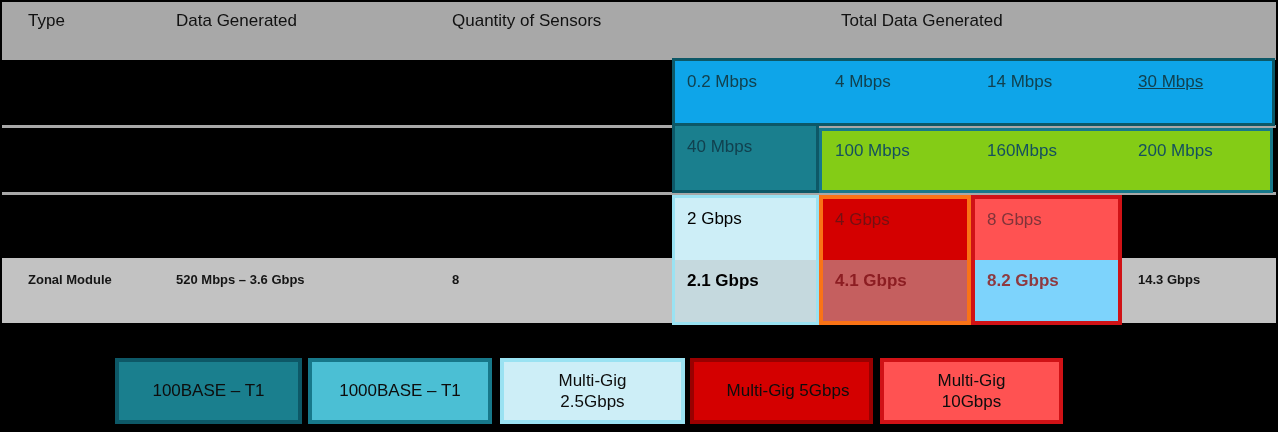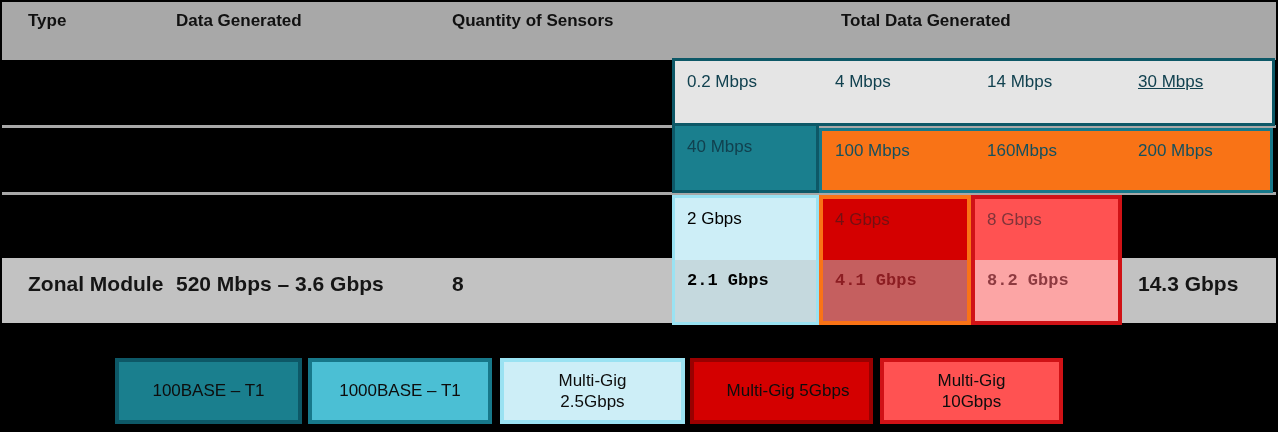--- a/index.html
+++ b/index.html
@@ -7,42 +7,42 @@
     position:relative;width:1278px;height:432px;background:#000;overflow:hidden;
     font-family:"Liberation Sans","DejaVu Sans",sans-serif;
   }
   .abs{position:absolute;box-sizing:border-box;}
   
   .hdr-row{left:2px;right:2px;top:2px;height:58px;background:#a8a8a8;}
   .black-row{left:2px;right:2px;background:#000;}
   .sep{left:2px;right:2px;height:3px;background:#a8a8a8;}
   .zonal-row{left:2px;right:2px;top:258px;height:65px;background:#c2c2c2;}
   
-  .hdr-label{position:absolute;top:11px;font-size:17px;font-weight:bold;color:#111;white-space:nowrap;}
-  .zonal-label{position:absolute;top:272px;font-size:21px;font-weight:bold;color:#151515;white-space:nowrap;}
+  .hdr-label{position:absolute;top:11px;font-size:17px;font-weight:normal;color:#111;white-space:nowrap;}
+  .zonal-label{position:absolute;top:272px;font-size:13px;font-weight:bold;color:#151515;white-space:nowrap;}
   .val{position:absolute;font-size:17px;white-space:nowrap;}
   
-  .boxA{left:672px;top:58px;width:603px;height:68px;background:#e5e5e5;border:3px solid #0d5867;padding-left:11px;}
+  .boxA{left:672px;top:58px;width:603px;height:68px;background:#0ea5e9;border:3px solid #0d5867;padding-left:11px;}
   .boxB{left:672px;top:123px;width:147px;height:70px;background:#1a7f8e;border:3px solid #0d5867;}
-  .boxC{left:819px;top:128px;width:454px;height:65px;background:#f97316;border:3px solid #17788a;}
+  .boxC{left:819px;top:128px;width:454px;height:65px;background:#84cc16;border:3px solid #17788a;}
   .boxD{left:672px;top:195px;width:147px;height:130px;border:3px solid #9ae2f2;}
   .boxE{left:819px;top:195px;width:152px;height:130px;border:4px solid #f97316;}
   .boxF{left:971px;top:195px;width:151px;height:130px;border:4px solid #d01216;}
   .half{position:absolute;left:0;right:0;height:50%;}
   .half.top{top:0;}
   .half.bot{bottom:0;}
   .d-top{background:#cdeef7;} .d-bot{background:#c5d9de;}
   .e-top{background:#d40000;} .e-bot{background:#c55f5f;}
-  .f-top{background:#ff5252;} .f-bot{background:#fca5a5;}
+  .f-top{background:#ff5252;} .f-bot{background:#7dd3fc;}
   .teal-txt{color:#11414f;}
   .blue-txt{color:#15505e;}
   .pale-txt{color:#000000;}
   .red-txt{color:#741012;}
   .lred-txt{color:#80343a;}
-  .bold{font-weight:bold;font-family:Liberation Mono, monospace;}
+  .bold{font-weight:bold;}
   .in-box{position:absolute;top:11px;left:12px;}
   
   .legend-box{
     top:358px;height:66px;border:4px solid;display:flex;flex-direction:column;
     align-items:center;justify-content:center;text-align:center;
     font-size:17px;color:#0d0d0d;line-height:1.25;
   }
   .l1{left:115px;width:187px;background:#1a7f8e;border-color:#0d5867;}
   .l2{left:308px;width:184px;background:#4bbfd4;border-color:#17788a;}
   .l3{left:500px;width:185px;background:#cdeef7;border-color:#9ae2f2;}

